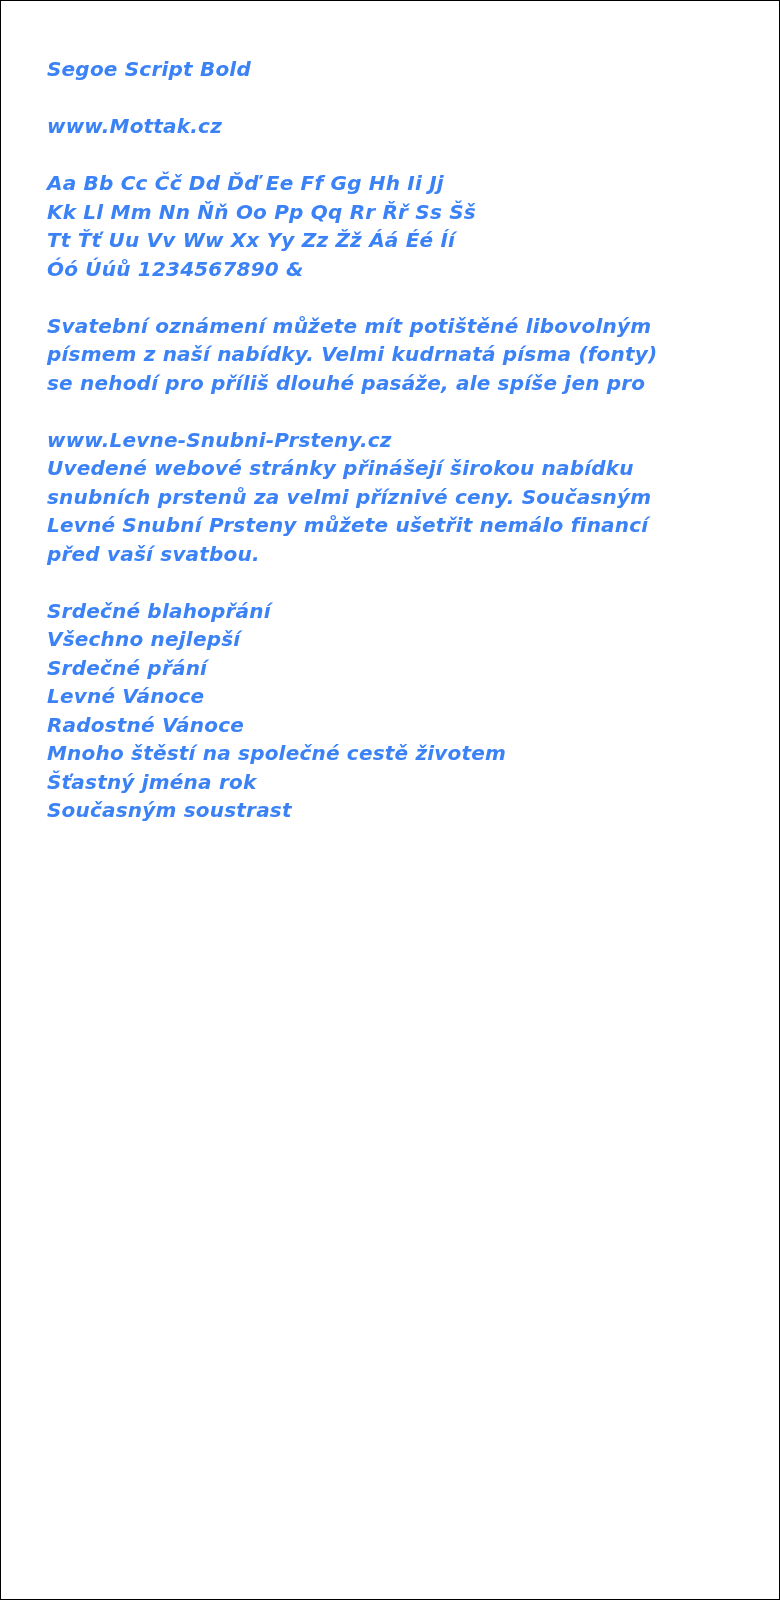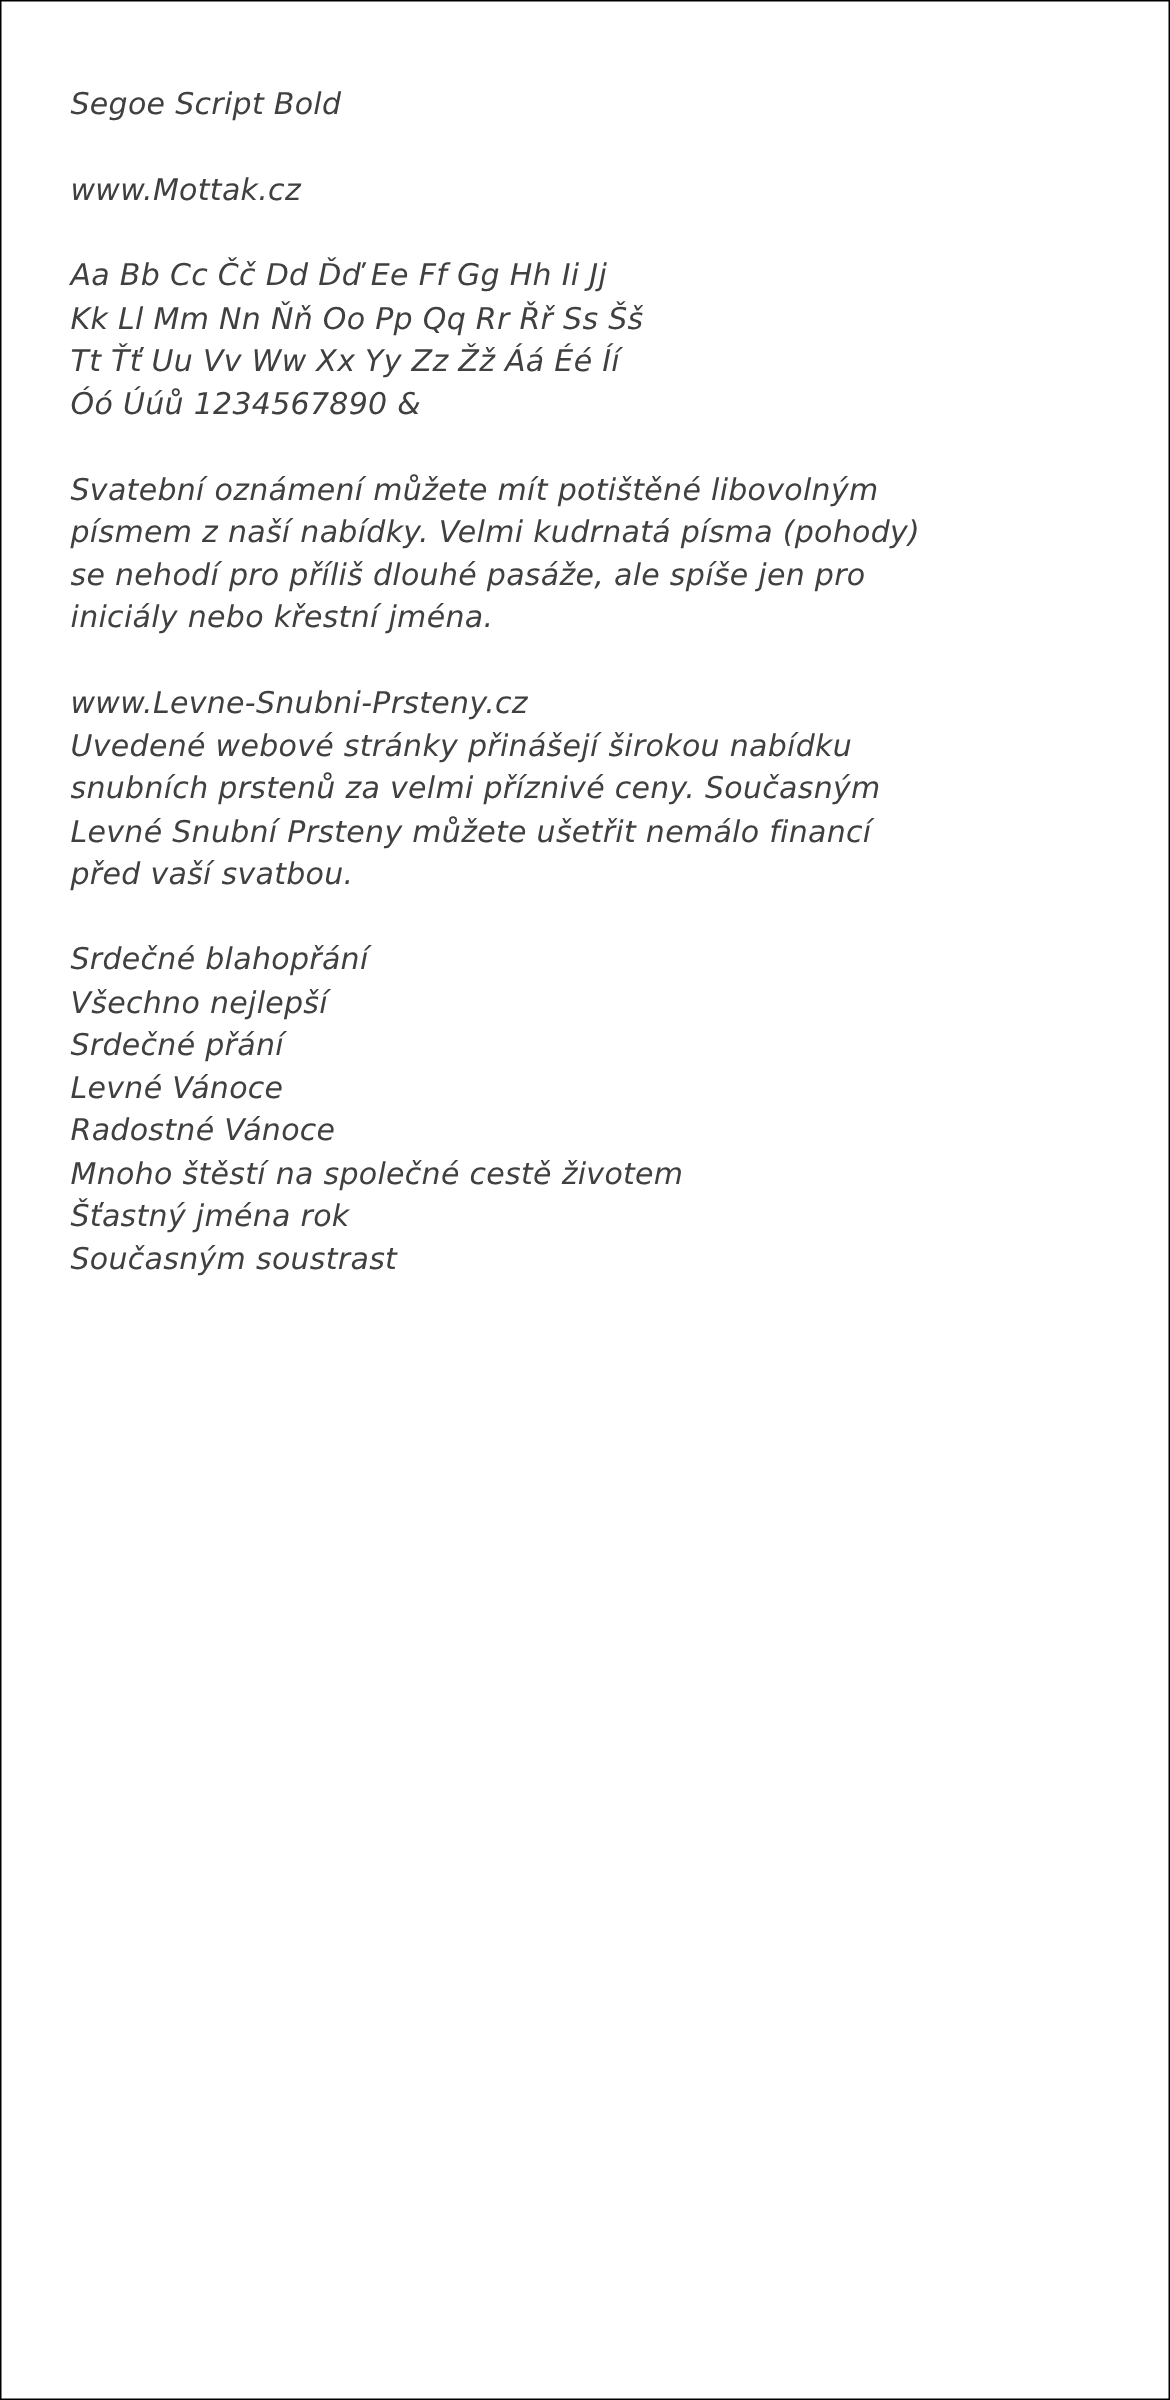--- a/index.html
+++ b/index.html
@@ -10,22 +10,23 @@
       border: 1px solid #000000;
       border-right-width: 2px; border-bottom-width: 2px;
       background: #ffffff;
     }
     .content {
       position: absolute; left: 46px; top: 54px; width: 720px;
       font-family: "DejaVu Sans", sans-serif;
       font-style: oblique;
       font-size: 20px;
       line-height: 28.5px;
-      color: #404040;
+      color: #3b82f6;
       letter-spacing: 0.2px;
+      font-weight: bold;
     }
     .line { white-space: pre; height: 28.5px; }
     .gap { height: 28.5px; }
   </style>
 </head>
 <body>
 
 <div class="page">
   <div class="content">
     <div class="line">Segoe Script Bold</div>
@@ -36,23 +37,22 @@
     <div>
       <div class="line">Aa Bb Cc Čč Dd Ďď Ee Ff Gg Hh Ii Jj</div>
       <div class="line">Kk Ll Mm Nn Ňň Oo Pp Qq Rr Řř Ss Šš</div>
       <div class="line">Tt Ťť Uu Vv Ww Xx Yy Zz Žž Áá Éé Íí</div>
       <div class="line">Óó Úúů 1234567890 &amp;</div>
     </div>
     <div class="gap"></div>
 
     <div>
       <div class="line">Svatební oznámení můžete mít potištěné libovolným</div>
-      <div class="line">písmem z naší nabídky. Velmi kudrnatá písma (pohody)</div>
+      <div class="line">písmem z naší nabídky. Velmi kudrnatá písma (fonty)</div>
       <div class="line">se nehodí pro příliš dlouhé pasáže, ale spíše jen pro</div>
-      <div class="line">iniciály nebo křestní jména.</div>
     </div>
     <div class="gap"></div>
 
     <div>
       <div class="line">www.Levne-Snubni-Prsteny.cz</div>
       <div class="line">Uvedené webové stránky přinášejí širokou nabídku</div>
       <div class="line">snubních prstenů za velmi příznivé ceny. Současným</div>
       <div class="line">Levné Snubní Prsteny můžete ušetřit nemálo financí</div>
       <div class="line">před vaší svatbou.</div>
     </div>

